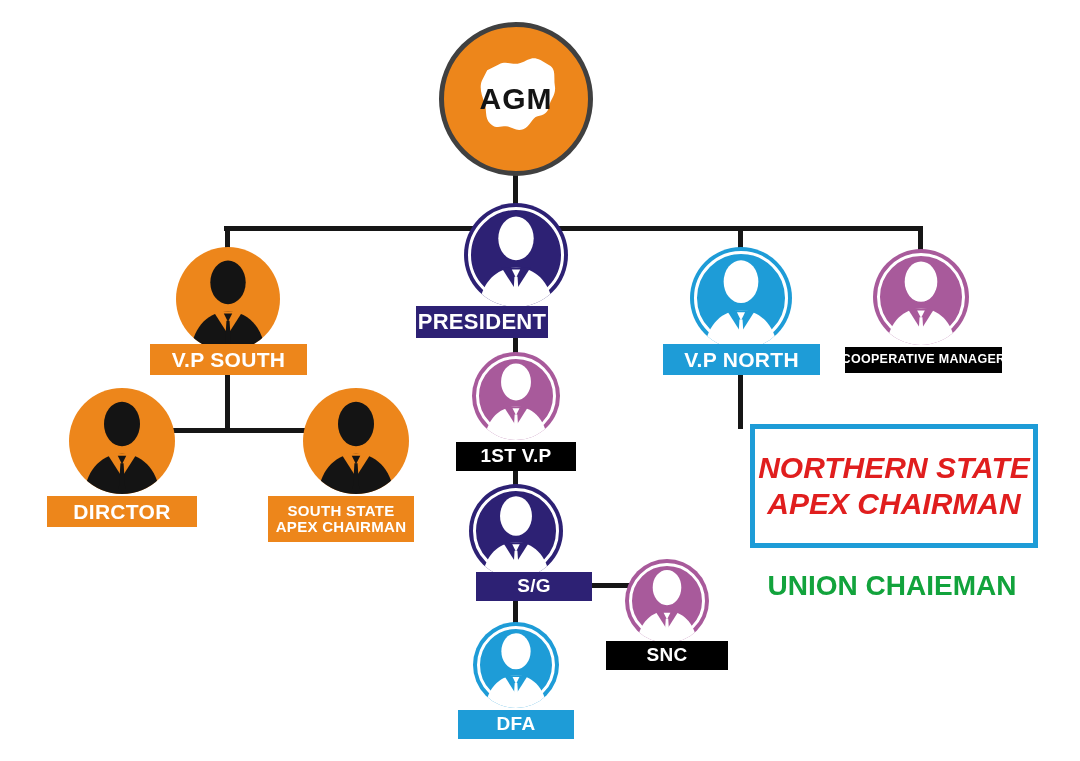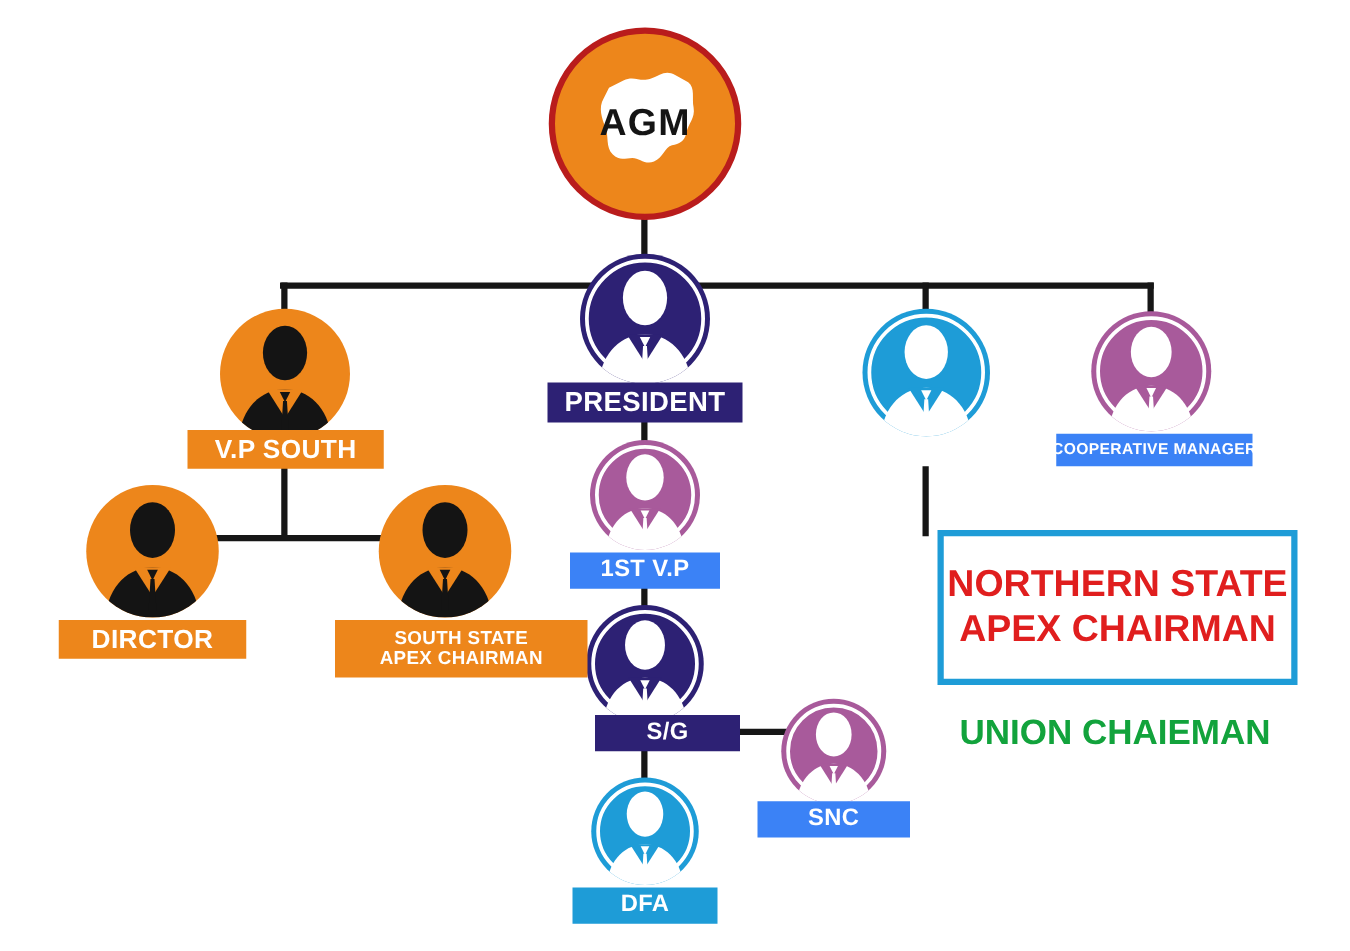--- a/index.html
+++ b/index.html
@@ -24,37 +24,38 @@
   .c-blue  {--bg:#1E9CD7;--person:#ffffff;background:var(--bg);}
   .c-purple{--bg:#A85A9B;--person:#ffffff;background:var(--bg);}
   .label-bar{
     position:absolute;color:#fff;font-weight:800;text-align:center;
     display:flex;flex-direction:column;align-items:center;justify-content:center;
     letter-spacing:.3px;white-space:nowrap;line-height:1.1;
   }
   .bg-orange{background:#ED861B;}
   .bg-navy{background:#2D2174;}
   .bg-blue{background:#1E9CD7;}
-  .bg-purple{background:#3b82f6;}
+  .bg-purple{background:#000000;}
   #agm-circle{
     position:absolute;left:439px;top:22px;width:154px;height:154px;
-    border-radius:50%;background:#ED861B;border:5px solid #b91c1c;
+    border-radius:50%;background:#ED861B;border:5px solid #404040;
     box-sizing:border-box;overflow:hidden;
   }
   #agm-circle svg{position:absolute;inset:0;width:100%;height:100%;}
   #agm-text{
     position:absolute;inset:0;display:flex;align-items:center;justify-content:center;
     font-size:30px;font-weight:800;color:#141414;letter-spacing:1px;
   }
   #northern-box{
     position:absolute;left:750px;top:424px;width:288px;height:124px;
     border:5px solid #1E9CD7;background:#fff;box-sizing:border-box;
     display:flex;flex-direction:column;align-items:center;justify-content:center;
     color:#E01E1E;font-size:30px;font-weight:800;line-height:1.2;text-align:center;
     white-space:nowrap;
+    font-style:italic;
   }
   #union-text{
     position:absolute;left:742px;top:570px;width:300px;text-align:center;
     color:#12A33C;font-size:28px;font-weight:800;white-space:nowrap;
   }
 </style>
 </head>
 <body>
 
 <div id="stage">
@@ -165,31 +166,32 @@
   <div class="person-circle c-purple ring" style="left:873px;top:249px;width:96px;height:96px;">
       <svg viewBox="0 0 100 100" aria-hidden="true">
         <ellipse cx="50" cy="34" rx="17" ry="21" fill="var(--person)"></ellipse>
         <path d="M14,102 C16,76 32,62 50,62 C68,62 84,76 86,102 Z" fill="var(--person)"></path>
         <path d="M36,62 L64,62 L50,84 Z" fill="var(--bg)"></path>
         <path d="M46,64 L54,64 L50,72 Z" fill="var(--person)"></path>
         <path d="M48.5,71 L51.5,71 L53,95 L47,95 Z" fill="var(--person)"></path>
       </svg>
     </div>
 
-  <div class="label-bar bg-navy" style="left:438px;top:306px;width:156px;height:32px;font-size:22px;">PRESIDENT</div>
+  <div class="label-bar bg-navy" style="left:416px;top:306px;width:132px;height:32px;font-size:22px;">PRESIDENT</div>
   <div class="label-bar bg-orange" style="left:47px;top:496px;width:150px;height:31px;font-size:21px;">DIRCTOR</div>
   <div class="label-bar bg-orange" style="left:150px;top:344px;width:157px;height:31px;font-size:21px;">V.P SOUTH</div>
-  <div class="label-bar bg-orange" style="left:268px;top:496px;width:202px;height:46px;font-size:15px;">
+  <div class="label-bar bg-orange" style="left:268px;top:496px;width:146px;height:46px;font-size:15px;">
     <span>SOUTH STATE</span>
     <span>APEX CHAIRMAN</span>
   </div>
   <div class="label-bar bg-purple" style="left:456px;top:442px;width:120px;height:29px;font-size:19px;">1ST V.P</div>
   <div class="label-bar bg-navy" style="left:458px;top:572px;width:116px;height:29px;font-size:19px;margin-left:18px;">S/G</div>
   <div class="label-bar bg-purple" style="left:606px;top:641px;width:122px;height:29px;font-size:19px;">SNC</div>
   <div class="label-bar bg-blue" style="left:458px;top:710px;width:116px;height:29px;font-size:19px;">DFA</div>
+  <div class="label-bar bg-blue" style="left:663px;top:344px;width:157px;height:31px;font-size:21px;">V.P NORTH</div>
   <div class="label-bar bg-purple" style="left:845px;top:347px;width:157px;height:26px;font-size:12.5px;">COOPERATIVE MANAGER</div>
 
   <div id="northern-box">
     <span>NORTHERN STATE</span>
     <span>APEX CHAIRMAN</span>
   </div>
   <div id="union-text">UNION CHAIEMAN</div>
 
 </div>
 

